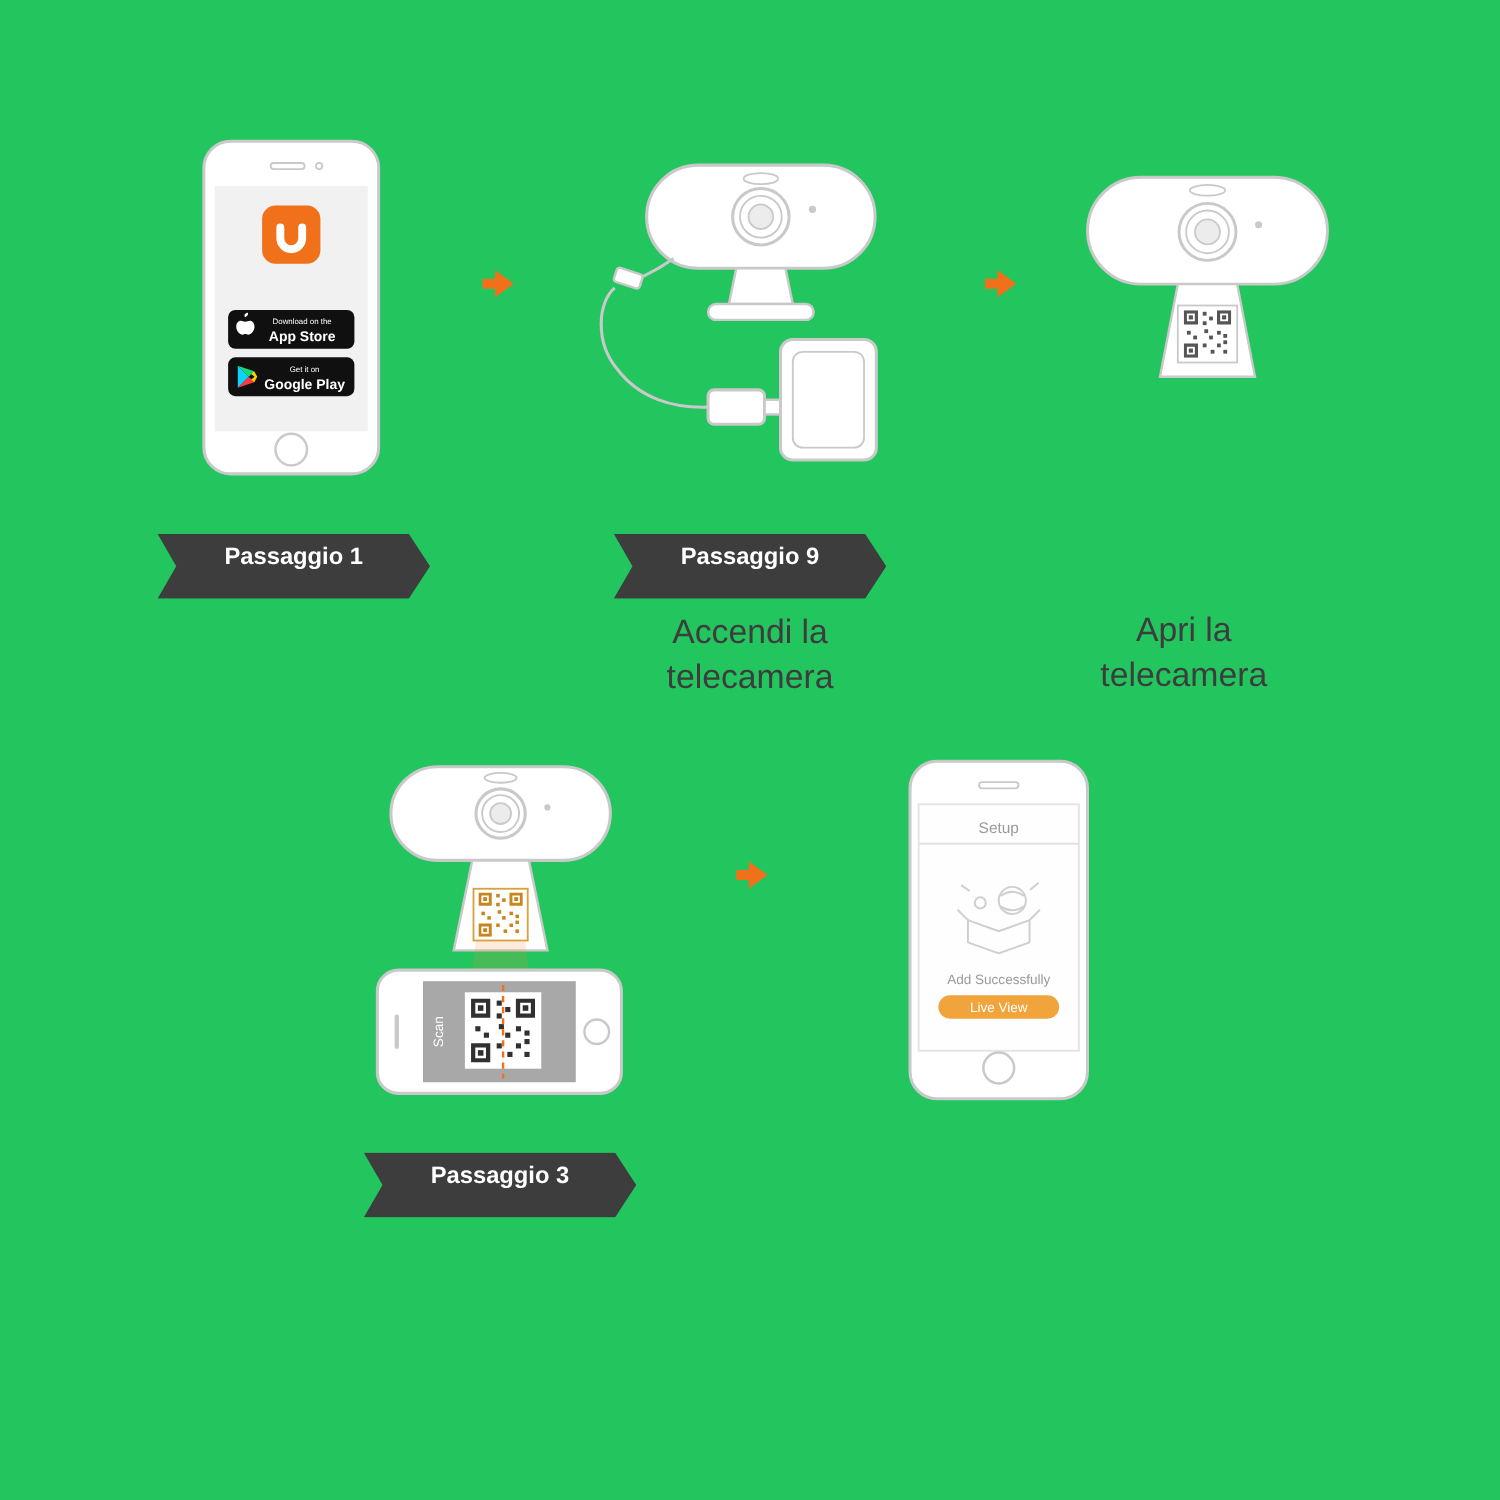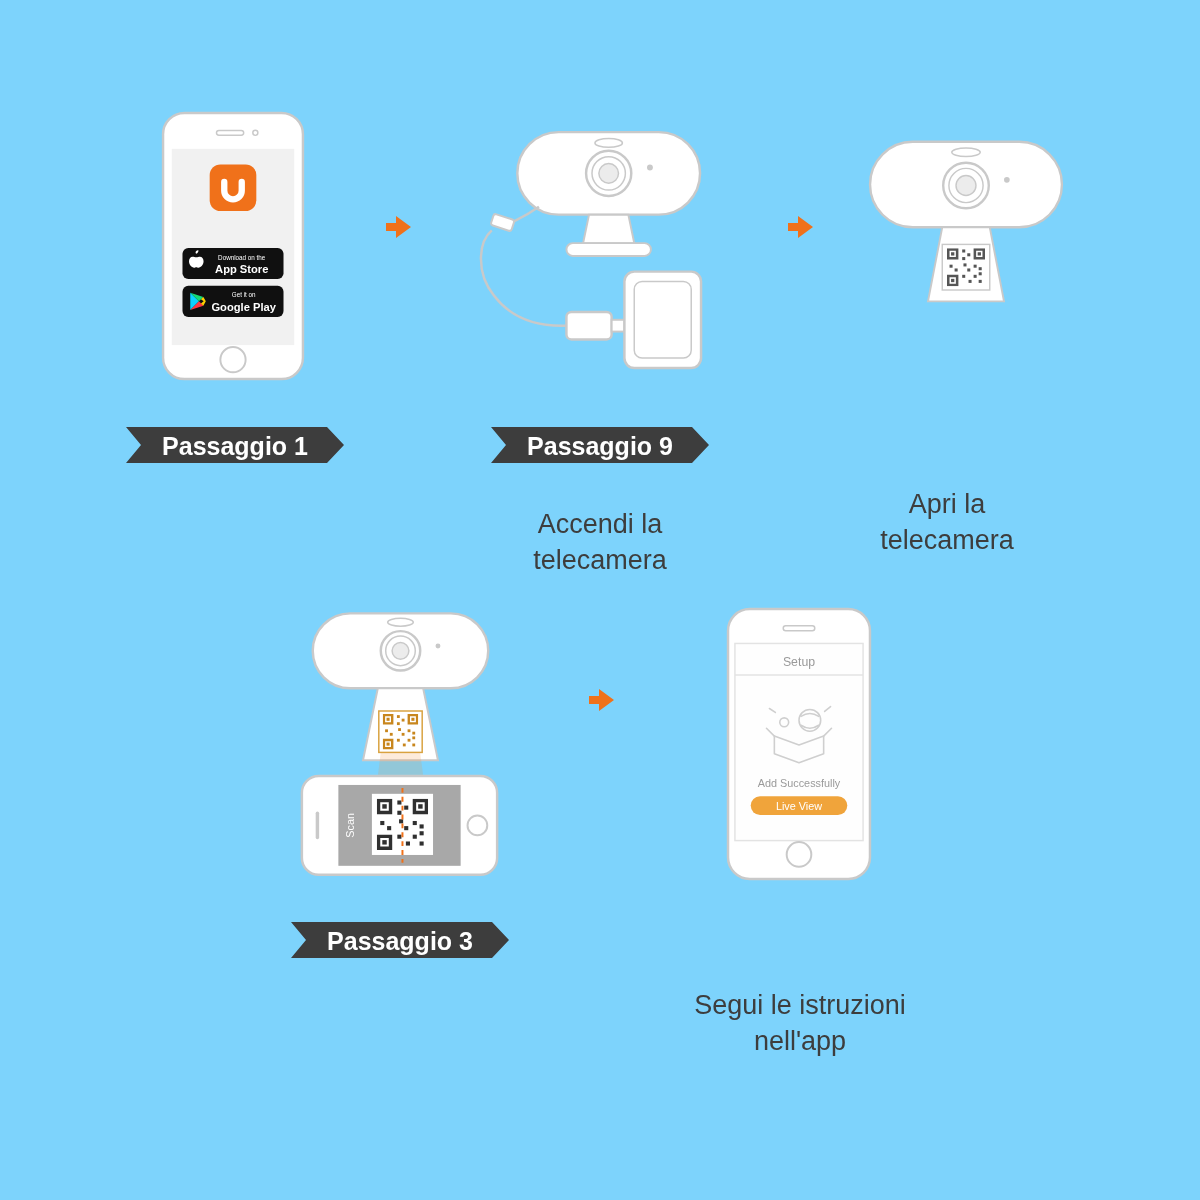--- a/index.html
+++ b/index.html
@@ -1,22 +1,22 @@
 <!DOCTYPE html>
 <html><head>
 <meta charset="utf-8">
 <style>
   html,body{margin:0;padding:0;background:#ffffff;}
   body{width:1200px;height:1200px;font-family:"Liberation Sans", sans-serif;}
-  .canvas{position:relative;width:1200px;height:1200px;background:#7dd3fc;overflow:hidden;}
+  .canvas{position:relative;width:1200px;height:1200px;background:#22c55e;overflow:hidden;}
   .ill{position:absolute;}
   .arrow{position:absolute;}
   .banner{
-    position:absolute;height:36px;background:#3D3D3D;color:#fff;
-    font-weight:bold;font-size:25px;line-height:38px;text-align:center;
+    position:absolute;height:52px;background:#3D3D3D;color:#fff;
+    font-weight:bold;font-size:19px;line-height:38px;text-align:center;
     clip-path:polygon(0% 0%, calc(100% - 17px) 0%, 100% 50%, calc(100% - 17px) 100%, 0% 100%, 15px 50%);
   }
   .caption{
     position:absolute;color:#3d3d3d;font-size:27px;line-height:1.33;
     text-align:center;white-space:pre-line;
   }
   svg{font-family:inherit;}
   svg text{font-family:"Liberation Sans", sans-serif;}
 </style>
 </head>
@@ -129,21 +129,21 @@
     </g>
     <circle cx="148" cy="44" r="3" fill="#C9C9C9"></circle>
     <path d="M80 94 L130 94 L145 172 L65 172 Z" fill="#fff" stroke="#C9C9C9" stroke-width="2"></path>
     <rect x="80" y="112" width="50" height="48" fill="#fff" stroke="#C9C9C9" stroke-width="1.5"></rect>
     <use href="#qr" x="85" y="116" width="40" height="40" style="color:#555555"></use>
   </svg>
 
   <div class="banner" style="left:126px;top:427px;width:218px">Passaggio 1</div>
   <div class="banner" style="left:491px;top:427px;width:218px">Passaggio 9</div>
 
-  <div class="caption" style="left:440px;top:507px;width:320px">Accendi la
+  <div class="caption" style="left:440px;top:488px;width:320px">Accendi la
 telecamera</div>
   <div class="caption" style="left:787px;top:487px;width:320px">Apri la
 telecamera</div>
 
   <svg class="ill" viewBox="0 0 215 275" style="left:294px;top:610px;width:212px;height:272px">
     <rect x="19" y="3" width="178" height="76" rx="38" fill="#fff" stroke="#C9C9C9" stroke-width="2.5"></rect>
     <ellipse cx="108" cy="12" rx="13" ry="4" fill="none" stroke="#C9C9C9" stroke-width="1.5"></ellipse>
     <g>
       <circle cx="108" cy="41" r="20" fill="none" stroke="#C9C9C9" stroke-width="2.5"></circle>
       <circle cx="108" cy="41" r="15" fill="none" stroke="#C9C9C9" stroke-width="1.5"></circle>
@@ -188,16 +188,14 @@
     <text x="75" y="184" font-size="11" fill="#9a9a9a" text-anchor="middle">Add Successfully</text>
     <g>
       <rect x="26" y="193" width="98" height="19" rx="9.5" fill="#F0A43B"></rect>
       <text x="75" y="206.5" font-size="11" fill="#fff" text-anchor="middle">Live View</text>
     </g>
     <circle cx="75" cy="252" r="12.5" fill="none" stroke="#C9C9C9" stroke-width="2"></circle>
   </svg>
 
   <div class="banner" style="left:291px;top:922px;width:218px">Passaggio 3</div>
 
-  <div class="caption" style="left:620px;top:988px;width:360px">Segui le istruzioni
-nell'app</div>
 
 </div>
 
 </body></html>

